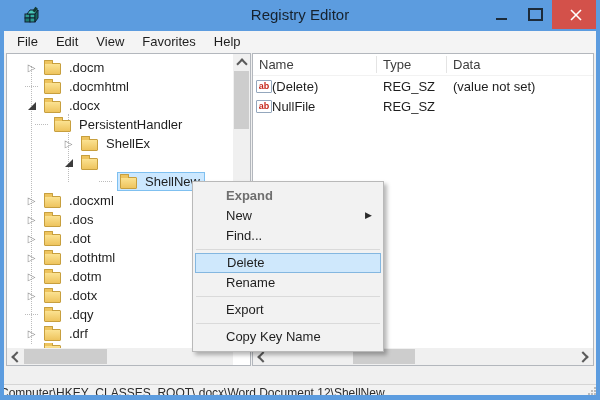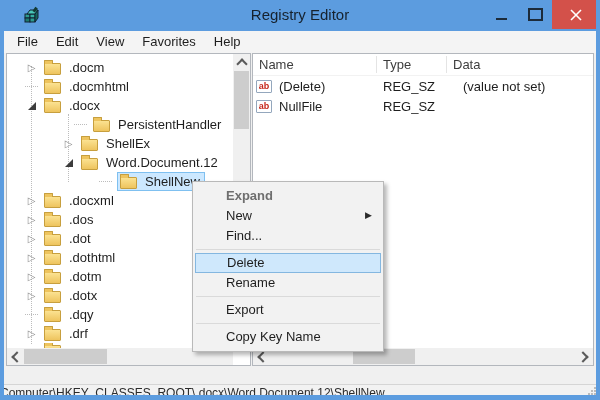--- a/index.html
+++ b/index.html
@@ -54,22 +54,22 @@
   
   .listheader{display:flex;height:21px;align-items:center;font-size:13px;color:#3d3d3d;border-bottom:1px solid #f2f2f2;}
   .hcell{padding-left:6px;box-sizing:border-box;border-right:1px solid #e4e4e4;height:17px;line-height:17px;}
   .hc-name{width:124px;}
   .hc-type{width:70px;}
   .hc-data{flex:1;border-right:none;}
   .lrow{display:flex;height:20px;align-items:center;font-size:13px;color:#1e1e1e;}
   .lc{padding-left:6px;box-sizing:border-box;white-space:nowrap;overflow:hidden;}
   .lc-name{width:124px;display:flex;align-items:center;padding-left:3px;}
   .lc-type{width:70px;}
-  .lc-data{flex:1;margin-left:10px;}
-  .abicon{width:16px;height:13px;flex:0 0 16px;margin-right:7px;background:#fff;border:1px solid #94a7bd;
+  .lc-data{flex:1;}
+  .abicon{width:16px;height:13px;flex:0 0 16px;margin-right:0;background:#fff;border:1px solid #94a7bd;
     border-radius:1px;box-sizing:border-box;font-size:9px;font-weight:bold;color:#c5271c;
     display:flex;align-items:center;justify-content:center;line-height:1;}
   
   .ctxmenu{position:absolute;left:188px;top:181px;width:192px;background:#f2f2f2;
     border:1px solid #b9b9b9;box-shadow:3px 3px 4px rgba(0,0,0,0.28);z-index:50;
     padding:4px 2px;box-sizing:border-box;font-size:13px;color:#1e1e1e;}
   .mi{height:20px;line-height:20px;padding-left:31px;position:relative;box-sizing:border-box;}
   .mi.default{font-weight:bold;color:#6f6f6f;}
   .mi.hl{background:#cfe8fc;border:1px solid #84b7e0;height:20px;line-height:18px;}
   .msep{height:1px;background:#dadada;margin:3px 1px;}
@@ -143,40 +143,39 @@
           <span class="folder"></span>
           <span class="tlabel">.docmhtml</span>
         </div>
         <div class="trow" style="padding-left:18px">
           <span class="arrowslot">
               <span class="tri-e"></span>
             </span>
           <span class="folder"></span>
           <span class="tlabel">.docx</span>
         </div>
-        <div class="trow" style="padding-left:67px">
+        <div class="trow" style="padding-left:28px">
           <span class="arrowslot">
               <span class="stubline"></span>
             </span>
           <span class="folder"></span>
           <span class="tlabel">PersistentHandler</span>
         </div>
         <div class="trow" style="padding-left:55px">
           <span class="arrowslot">
               <span class="chev-c">▷</span>
             </span>
           <span class="folder"></span>
           <span class="tlabel">ShellEx</span>
         </div>
         <div class="trow" style="padding-left:55px">
           <span class="arrowslot">
               <span class="tri-e"></span>
             </span>
           <span class="folder"></span>
-          <span class="tlabel">Word.Document.12</span>
         </div>
         <div class="trow" style="padding-left:92px">
           <span class="arrowslot">
               <span class="stubline"></span>
             </span>
           <span class="selwrap">
             <span class="folder"></span>
             <span class="tlabel">ShellNew</span>
           </span>
         </div>

